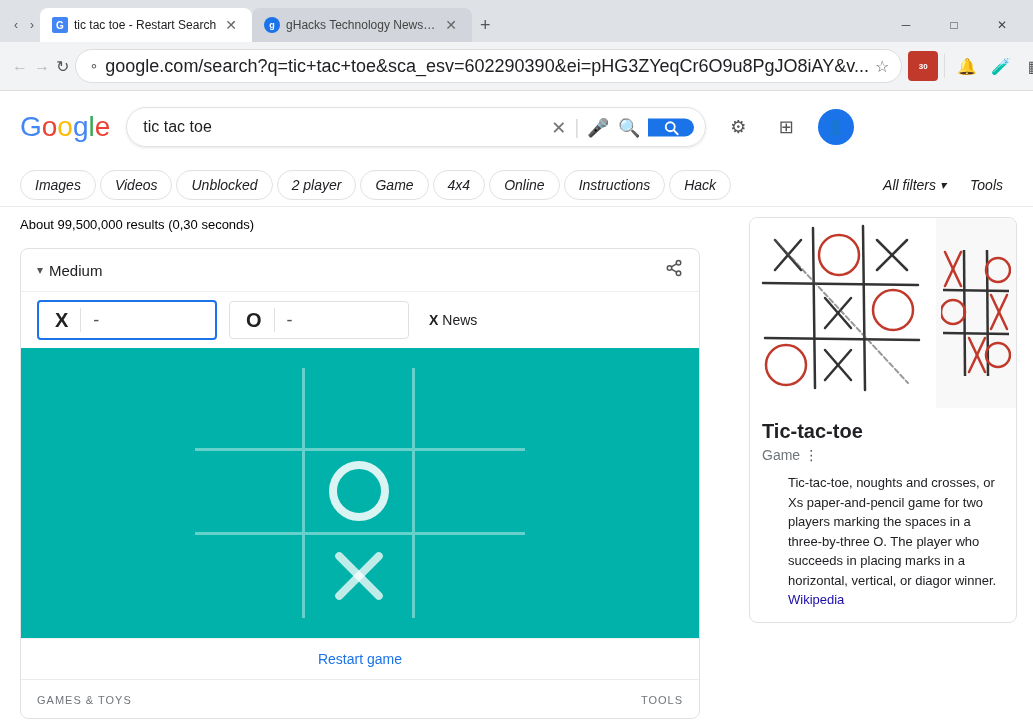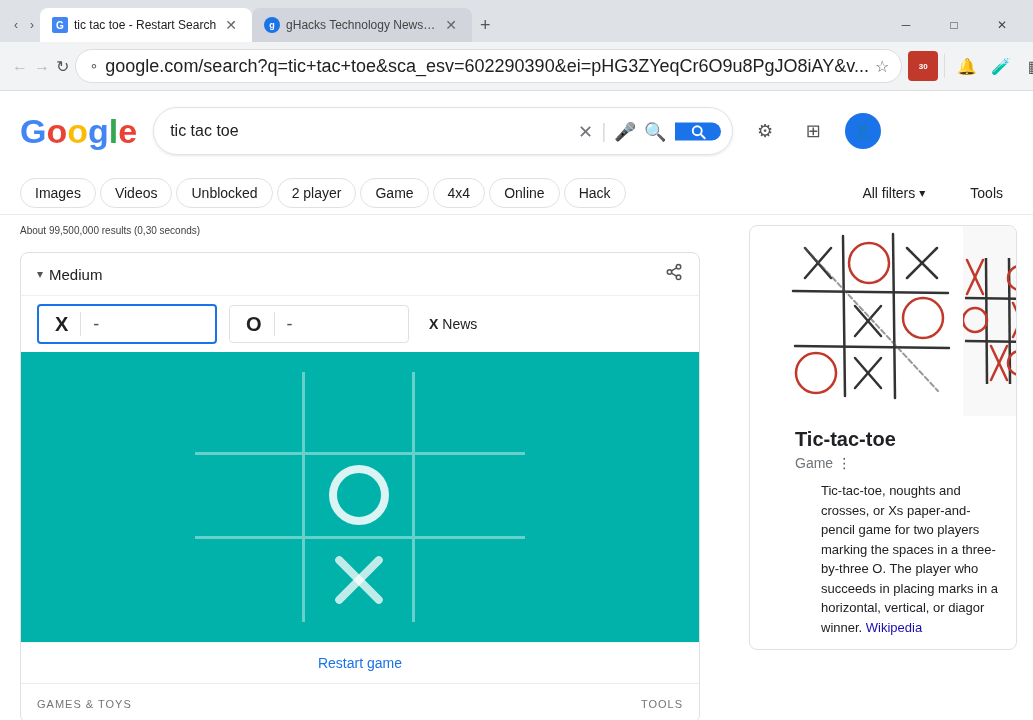--- a/index.html
+++ b/index.html
@@ -193,34 +193,34 @@
     }
 
     
     .search-section {
       display: flex;
       align-items: center;
       padding: 16px 20px;
       gap: 16px;
     }
     .google-logo {
-      font-size: 34px;
+      font-size: 28px;
       font-family: Arial, sans-serif;
-      font-weight: bold;
+      font-weight: normal;
     }
     .google-logo .g { color: #4285f4; }
 
     .search-box-container {
       flex: 1;
       max-width: 580px;
       position: relative;
     }
     .search-box {
       width: 100%;
-      height: 48px;
+      height: 40px;
       border: 1px solid #dfe1e5;
       border-radius: 24px;
       padding: 0 48px 0 16px;
       font-size: 16px;
       color: #202124;
       display: flex;
       align-items: center;
       box-shadow: 0 1px 3px rgba(0,0,0,0.1);
     }
     .search-box-input-text {
@@ -244,36 +244,37 @@
     }
 
     
     .filters-bar {
       display: flex;
       align-items: center;
       padding: 0 20px;
       border-bottom: 1px solid #ebebeb;
       gap: 4px;
       height: 44px;
+      font-style: italic;
     }
     .filter-chip {
       padding: 6px 14px;
       border: 1px solid #dfe1e5;
       border-radius: 20px;
       font-size: 14px;
       color: #202124;
       cursor: pointer;
       white-space: nowrap;
       background: #fff;
     }
     .filter-spacer { flex: 1; }
     .filter-right {
       display: flex;
       align-items: center;
-      gap: 25px;
+      gap: 4px;
     }
     .all-filters-btn {
       display: flex;
       align-items: center;
       gap: 4px;
       cursor: pointer;
       font-size: 14px;
       color: #202124;
       padding: 6px 10px;
       border-radius: 4px;
@@ -293,22 +294,22 @@
       overflow: hidden;
     }
 
     .main-results {
       flex: 1;
       padding: 10px 20px;
       overflow-y: auto;
     }
 
     .results-stats {
-      font-size: 10px;
-      color: #404040;
+      font-size: 13px;
+      color: #000000;
       margin-bottom: 16px;
     }
 
     
     .game-widget {
       background: #fff;
       border: 1px solid #dfe1e5;
       border-radius: 8px;
       overflow: hidden;
       max-width: 680px;
@@ -459,21 +460,20 @@
     .right-panel {
       width: 300px;
       padding: 10px 16px;
       overflow-y: auto;
       flex-shrink: 0;
     }
     .knowledge-card {
       border: 1px solid #dfe1e5;
       border-radius: 8px;
       overflow: hidden;
-      padding-left: 33px;
     }
     .knowledge-img {
       width: 100%;
       height: 190px;
       overflow: hidden;
       display: flex;
     }
     .ttt-diagram {
       flex: 1;
       background: #fff;
@@ -624,20 +624,21 @@
   </div>
 
   <div class="filters-bar">
     <div class="filter-chip">Images</div>
     <div class="filter-chip">Videos</div>
     <div class="filter-chip">Unblocked</div>
     <div class="filter-chip">2 player</div>
     <div class="filter-chip">Game</div>
     <div class="filter-chip">4x4</div>
     <div class="filter-chip">Online</div>
+    <div class="filter-chip">Instructions</div>
     <div class="filter-chip">Hack</div>
     <div class="filter-spacer"></div>
     <div class="filter-right">
       <div class="all-filters-btn">
         <span>All filters</span>
         <span style="font-size:12px;">▾</span>
       </div>
       <div class="tools-btn">Tools</div>
     </div>
   </div>

